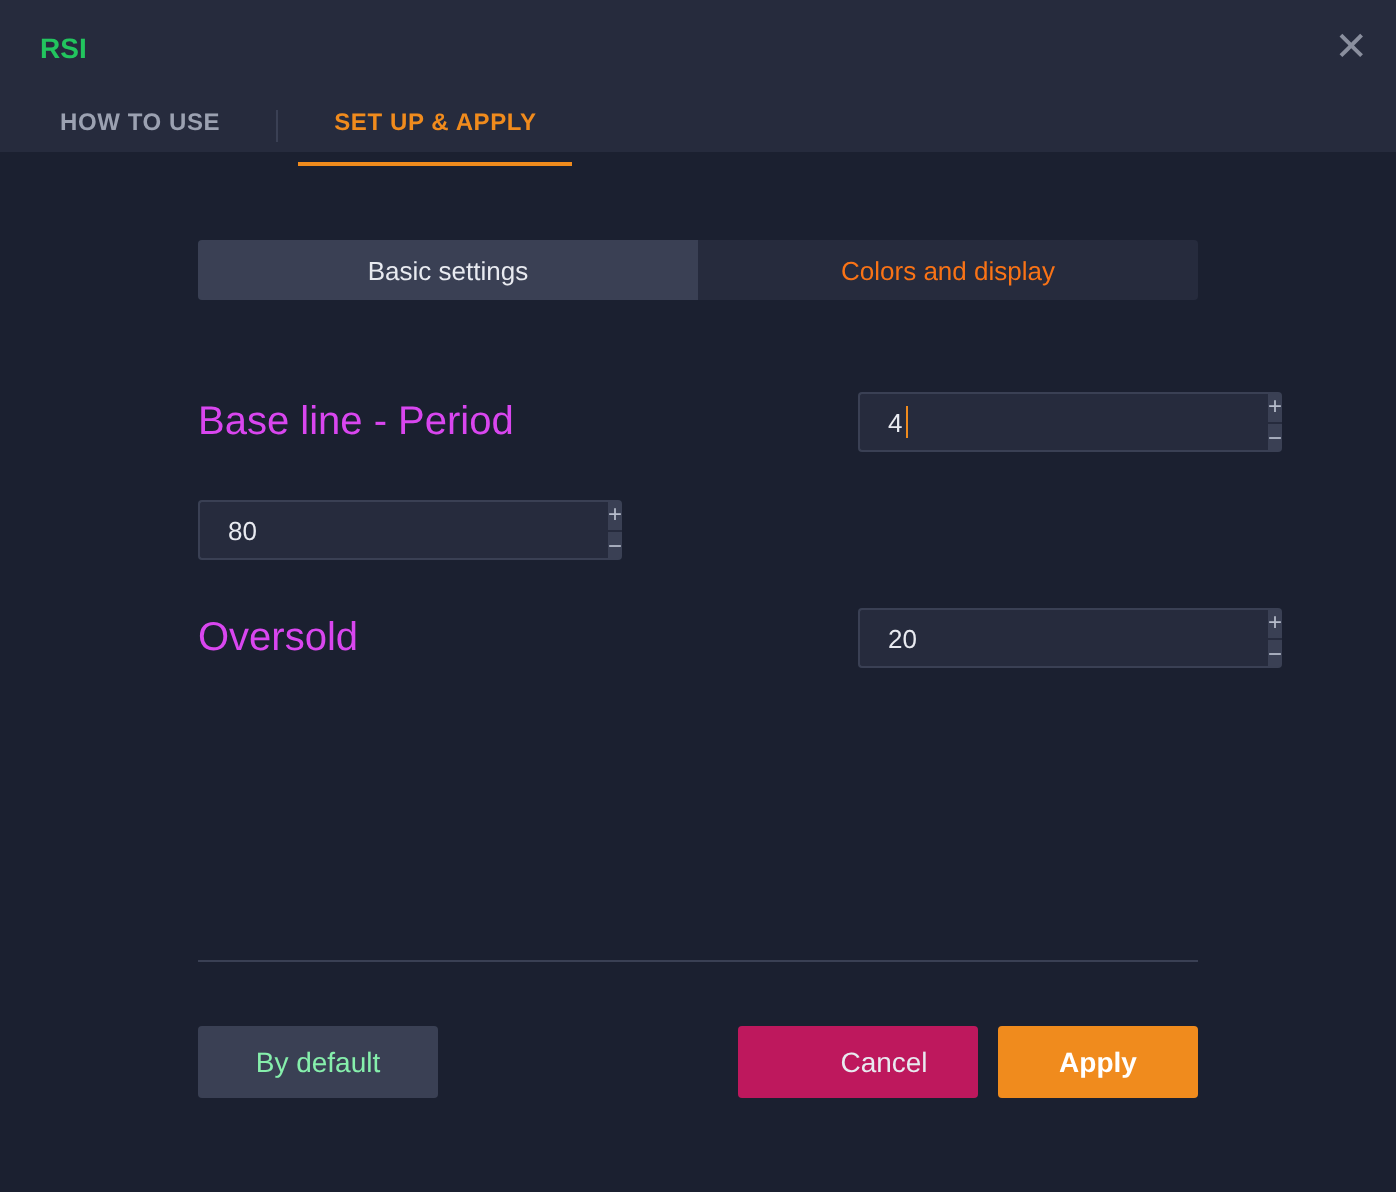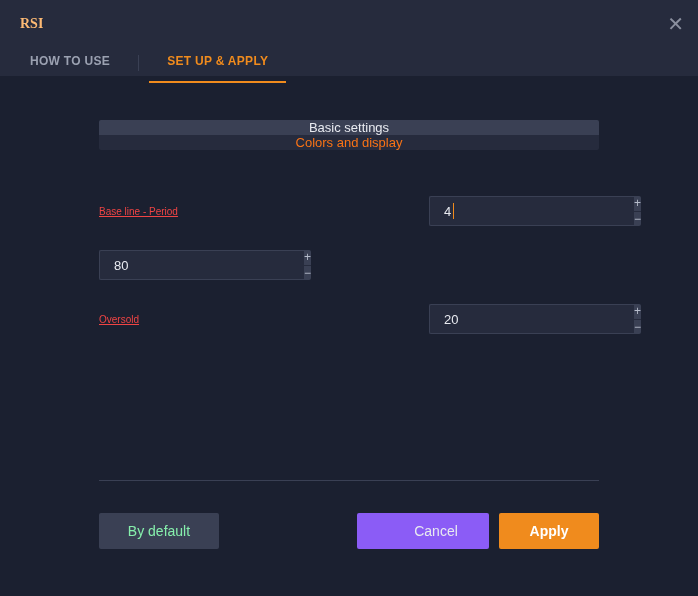--- a/index.html
+++ b/index.html
@@ -16,23 +16,22 @@
       overflow: hidden;
     }
     .header {
       background: #262b3d;
       height: 76px;
       position: relative;
     }
     .title {
       font-size: 14px;
       font-weight: bold;
-      color: #fdba74;
+      color: #22c55e;
       padding: 16px 20px 0 20px;
-      font-family: Liberation Serif, serif;
     }
     .close-btn {
       position: absolute;
       top: 14px;
       right: 14px;
       color: #8a8f9e;
       font-size: 20px;
       cursor: pointer;
       background: none;
       border: none;
@@ -73,21 +72,20 @@
     }
     .content {
       padding: 44px 99px 0 99px;
     }
     .subtabs {
       display: flex;
       width: 500px;
       height: 30px;
       border-radius: 2px;
       overflow: hidden;
-      flex-direction: column;
     }
     .subtab {
       flex: 1;
       display: flex;
       align-items: center;
       justify-content: center;
       font-size: 13px;
       background: #262b3d;
       color: #f97316;
       cursor: pointer;
@@ -99,24 +97,23 @@
     .form {
       margin-top: 34px;
       width: 500px;
     }
     .row {
       display: flex;
       align-items: center;
       height: 54px;
     }
     .label {
-      font-size: 10px;
-      color: #ef4444;
-      flex: 1;
-      text-decoration: underline;
+      font-size: 20px;
+      color: #d946ef;
+      flex: 1;
     }
     .stepper {
       display: flex;
       width: 170px;
       height: 30px;
     }
     .stepper-input {
       flex: 1;
       background: #262b3d;
       border: 1px solid #3a4054;
@@ -184,22 +181,22 @@
       align-items: center;
       justify-content: center;
     }
     .btn-default {
       width: 120px;
       background: #3a4054;
       color: #86efac;
     }
     .spacer { flex: 1; }
     .btn-cancel {
-      width: 132px;
-      background: #8b5cf6;
+      width: 120px;
+      background: #be185d;
       color: #e8eaf0;
       padding-left: 26px;
     }
     .btn-apply {
       width: 100px;
       background: #f08b1d;
       color: #fff;
       font-weight: bold;
     }
   </style>

